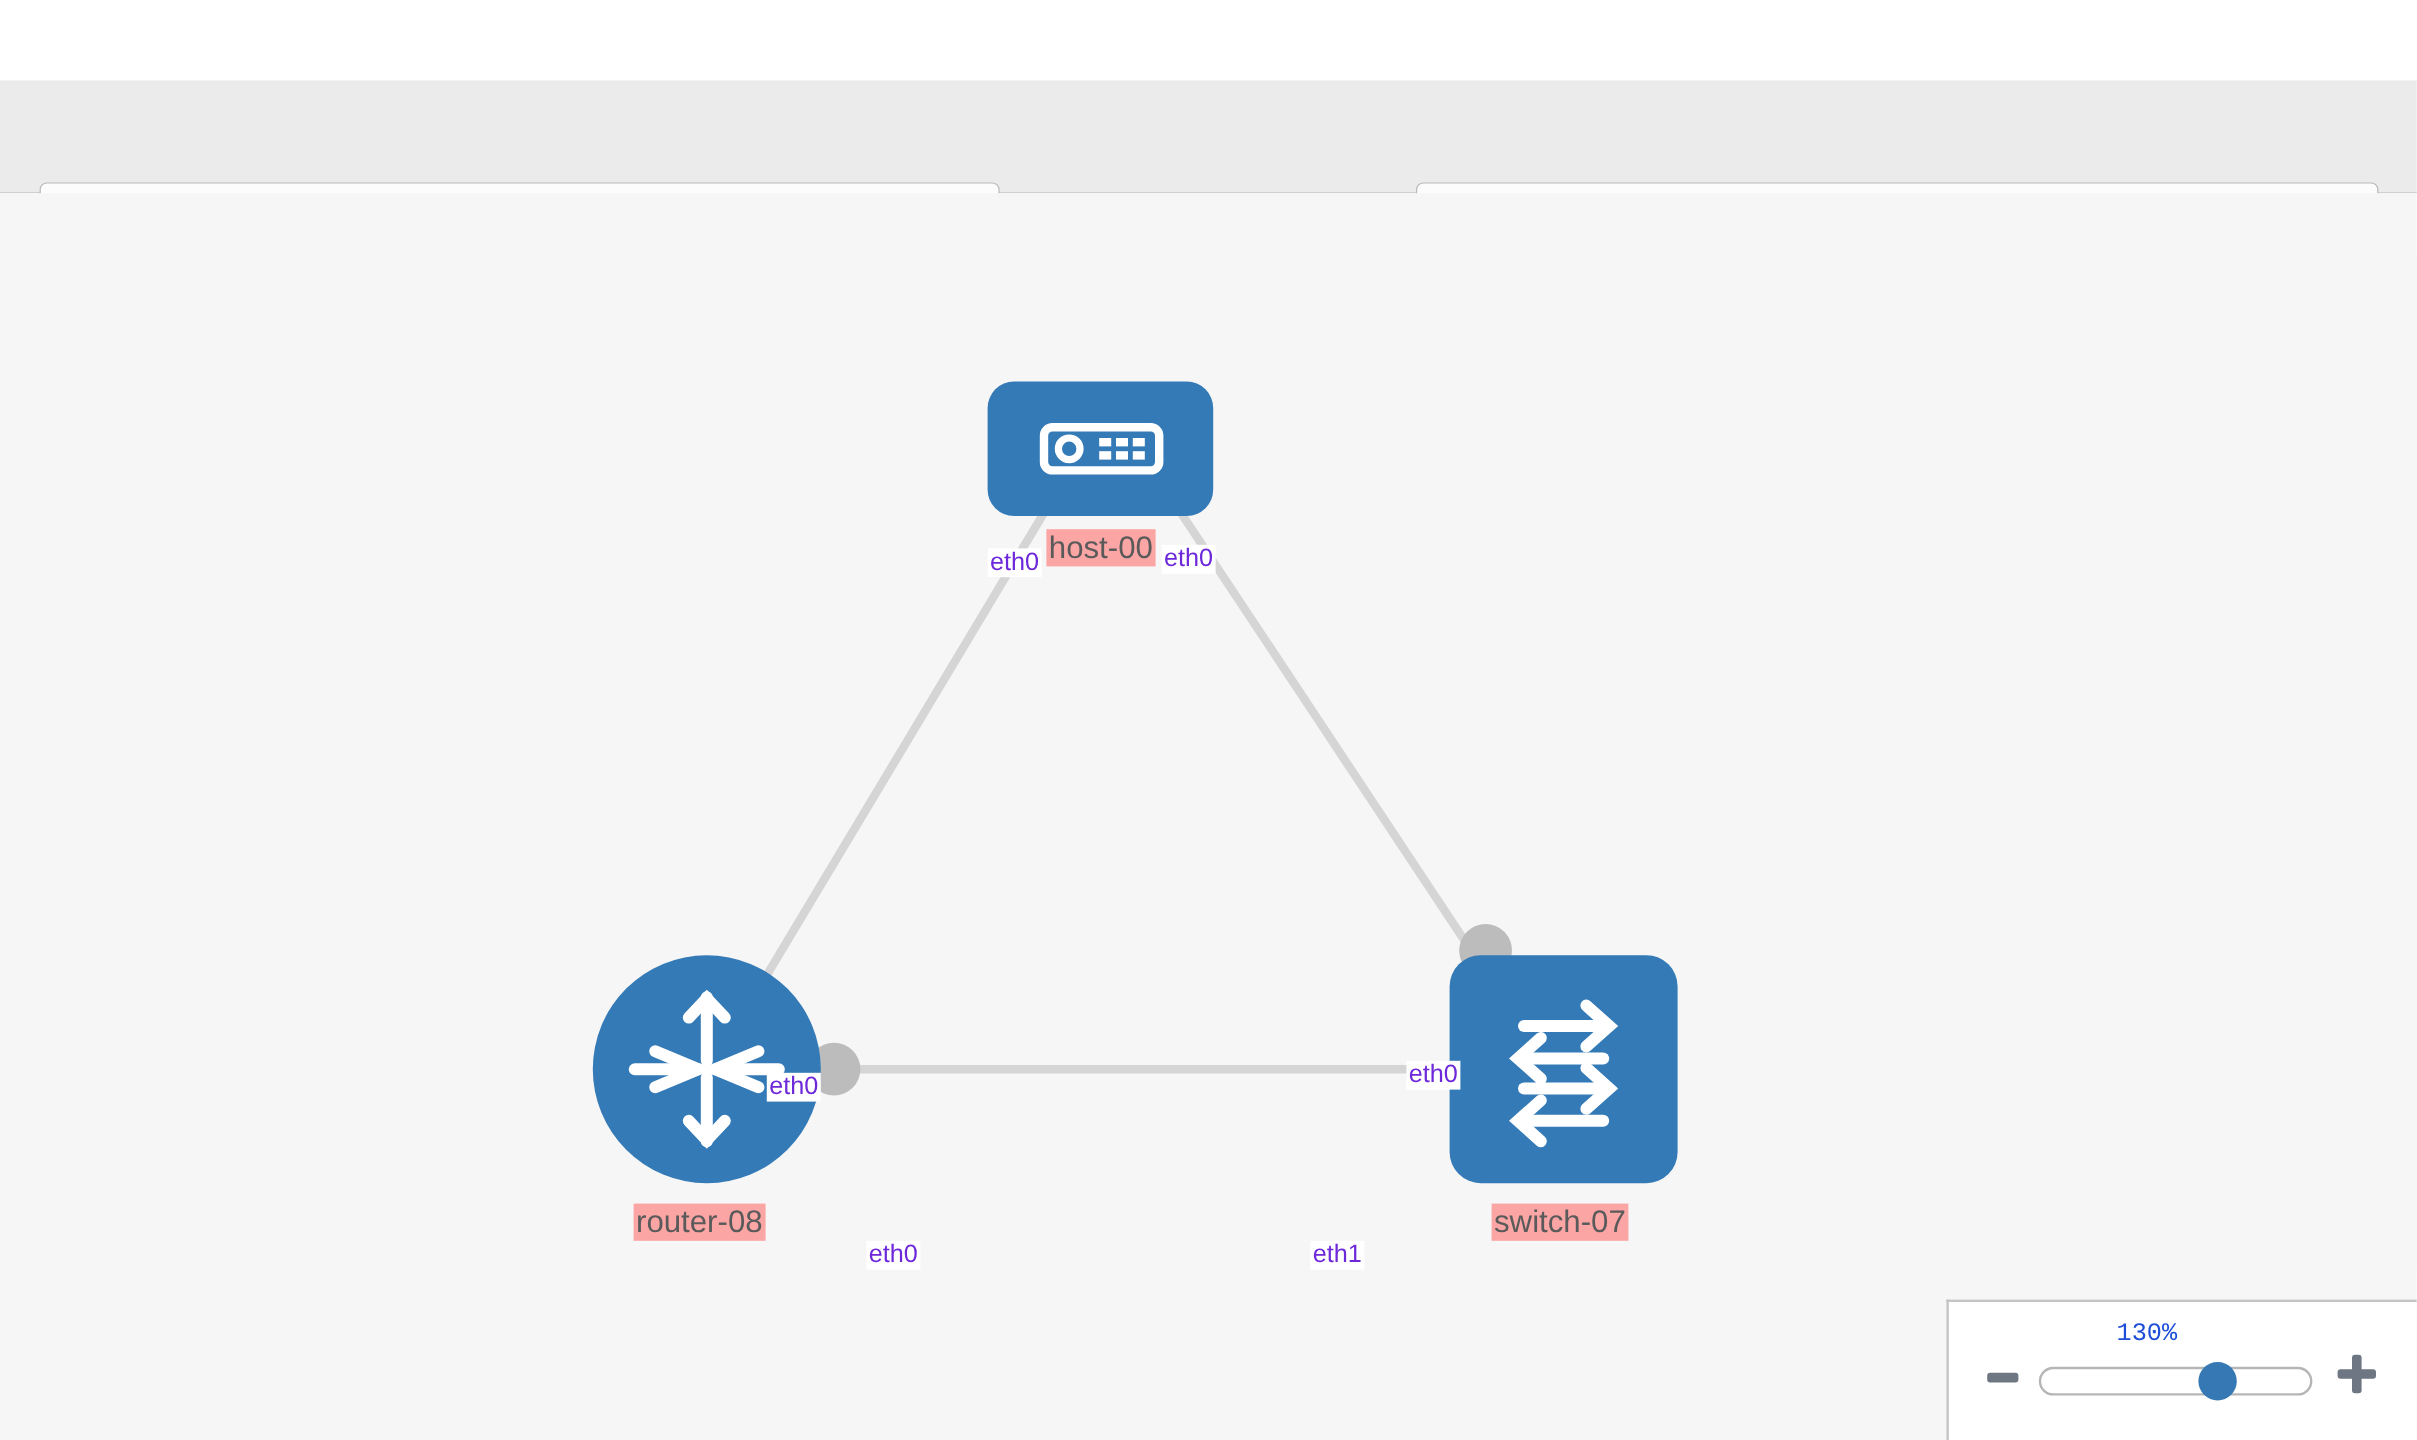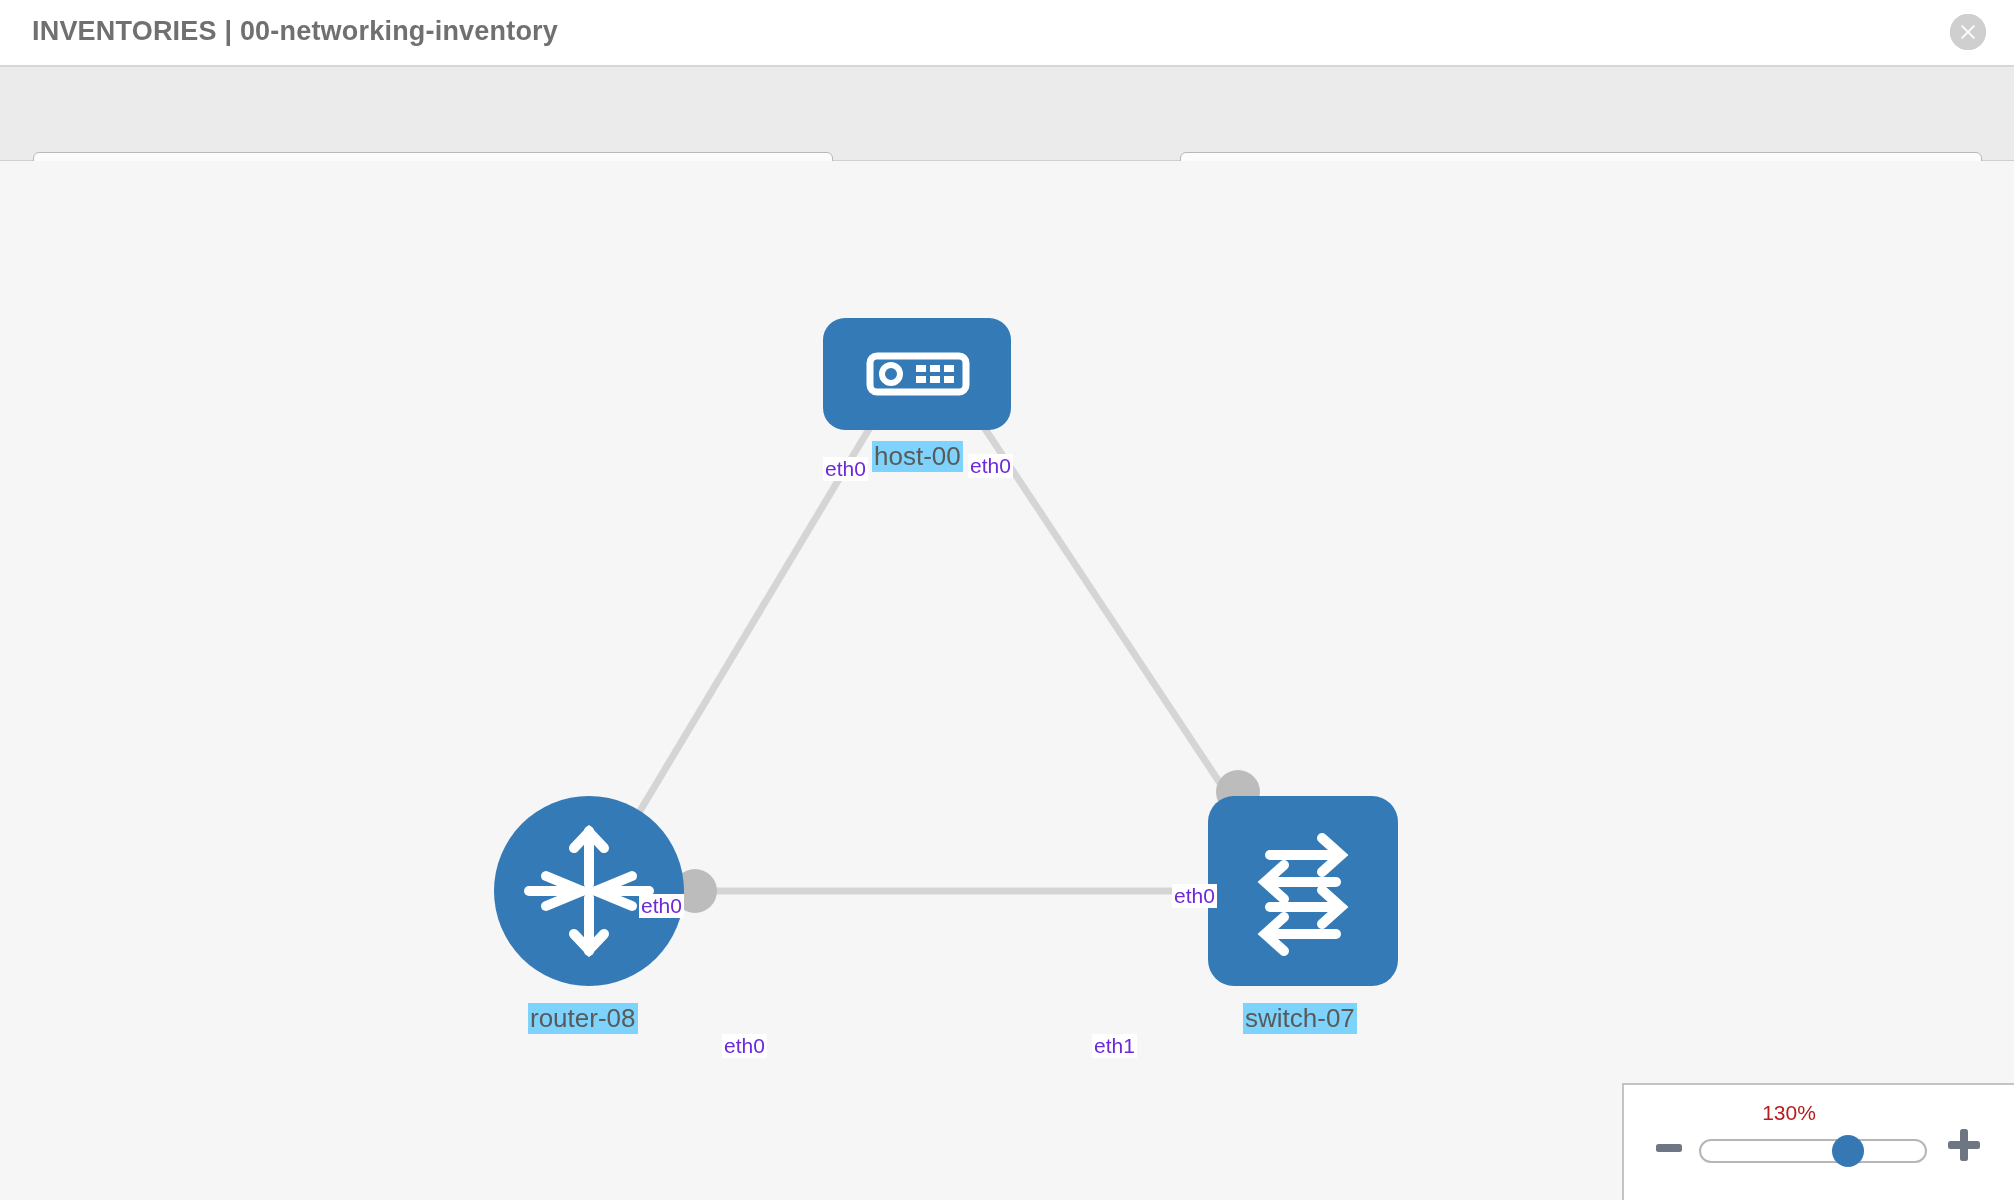--- a/index.html
+++ b/index.html
@@ -105,21 +105,21 @@
     cursor: pointer;
   }
   .node-shape {
     position: absolute;
     background: #337ab7;
   }
   .node-label {
     position: absolute;
     font-size: 26px;
     color: #5a5a5a;
-    background: #7dd3fc;
+    background: #fca5a5;
     white-space: nowrap;
     padding: 0 2px;
   }
   .edge-label {
     position: absolute;
     font-size: 21px;
     color: #6d28d9;
     background: #ffffff;
     white-space: nowrap;
     padding: 0 2px;
@@ -157,21 +157,22 @@
     background: #ffffff;
     border-top: 2px solid #c4c4c4;
     border-left: 2px solid #c4c4c4;
   }
   .zoom-pct {
     position: absolute;
     left: 0; top: 16px;
     width: 330px;
     text-align: center;
     font-size: 21px;
-    color: #b91c1c;
+    color: #1d4ed8;
+    font-family: Liberation Mono, monospace;
   }
   .zoom-minus, .zoom-plus {
     position: absolute;
     cursor: pointer;
     color: #6e7683;
   }
   .zoom-minus { left: 30px; top: 48px; width: 30px; height: 30px; }
   .zoom-plus  { left: 322px; top: 42px; width: 36px; height: 36px; }
   .zoom-track {
     position: absolute;
@@ -189,29 +190,20 @@
     border-radius: 50%;
     background: #3678b4;
     cursor: pointer;
   }
 </style>
 </head>
 <body>
 
 <div id="app">
 
-  <div class="header">
-    <div class="header-title">INVENTORIES | 00-networking-inventory</div>
-    <div class="close-btn">
-      <svg width="36" height="36" viewBox="0 0 36 36">
-        <circle cx="18" cy="18" r="18" fill="#cfcfcf"></circle>
-        <path d="M12.2 11 L18 16.8 L23.8 11 L25 12.2 L19.2 18 L25 23.8 L23.8 25 L18 19.2 L12.2 25 L11 23.8 L16.8 18 L11 12.2 Z" fill="#ffffff"></path>
-      </svg>
-    </div>
-  </div>
 
   <div class="toolbar">
 
     <div class="select-box" id="actions-select">
       <div class="sel-label">ACTIONS</div>
       <div class="caret"></div>
     </div>
 
     <div class="tool-icon" id="wrench-btn">
       <svg width="40" height="40" viewBox="0 0 40 40">

